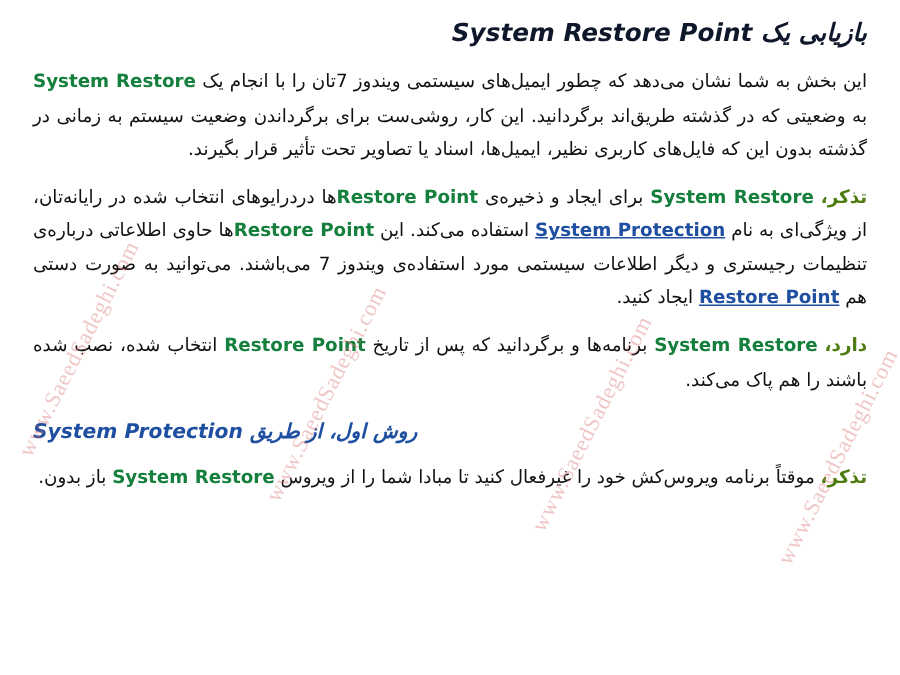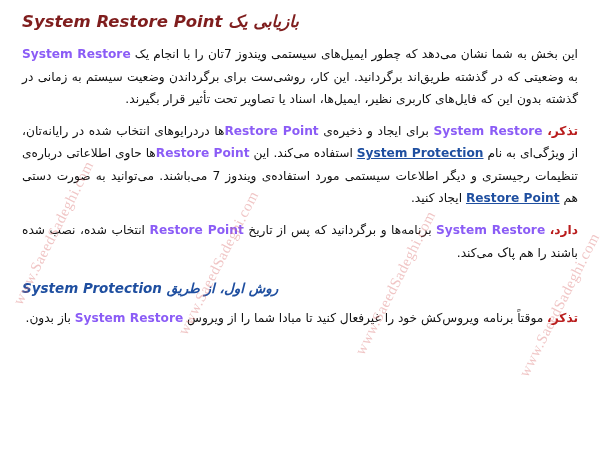--- a/index.html
+++ b/index.html
@@ -80,22 +80,22 @@
   .content {
     position: relative;
     z-index: 2;
   }
 
   h1.title {
     margin: 0 0 10px 0;
     font-size: 16.5px;
     font-weight: bold;
     font-style: italic;
-    color: #7f1d1d;
-    text-align: left;
+    color: #0f172a;
+    text-align: right;
     direction: rtl;
     line-height: 1.4;
   }
   h1.title .en {
     font-family: "DejaVu Sans", "Liberation Sans", sans-serif;
     font-style: italic;
     direction: ltr;
     unicode-bidi: embed;
   }
 
@@ -124,31 +124,31 @@
     text-align: justify;
     text-align-last: right;
     direction: rtl;
   }
   .en {
     direction: ltr;
     unicode-bidi: embed;
     font-family: "DejaVu Sans", "Liberation Sans", sans-serif;
   }
   .kw {
-    color: #8b5cf6;
+    color: #15803d;
     font-weight: bold;
   }
   .kw-link {
     color: #1f4fa0;
     font-weight: bold;
     text-decoration: underline;
     cursor: pointer;
   }
   .note-lbl {
-    color: #b91c1c;
+    color: #4d7c0f;
     font-weight: bold;
   }
 </style>
 </head>
 <body>
 
 <div class="page">
 
   <div class="content">
 

